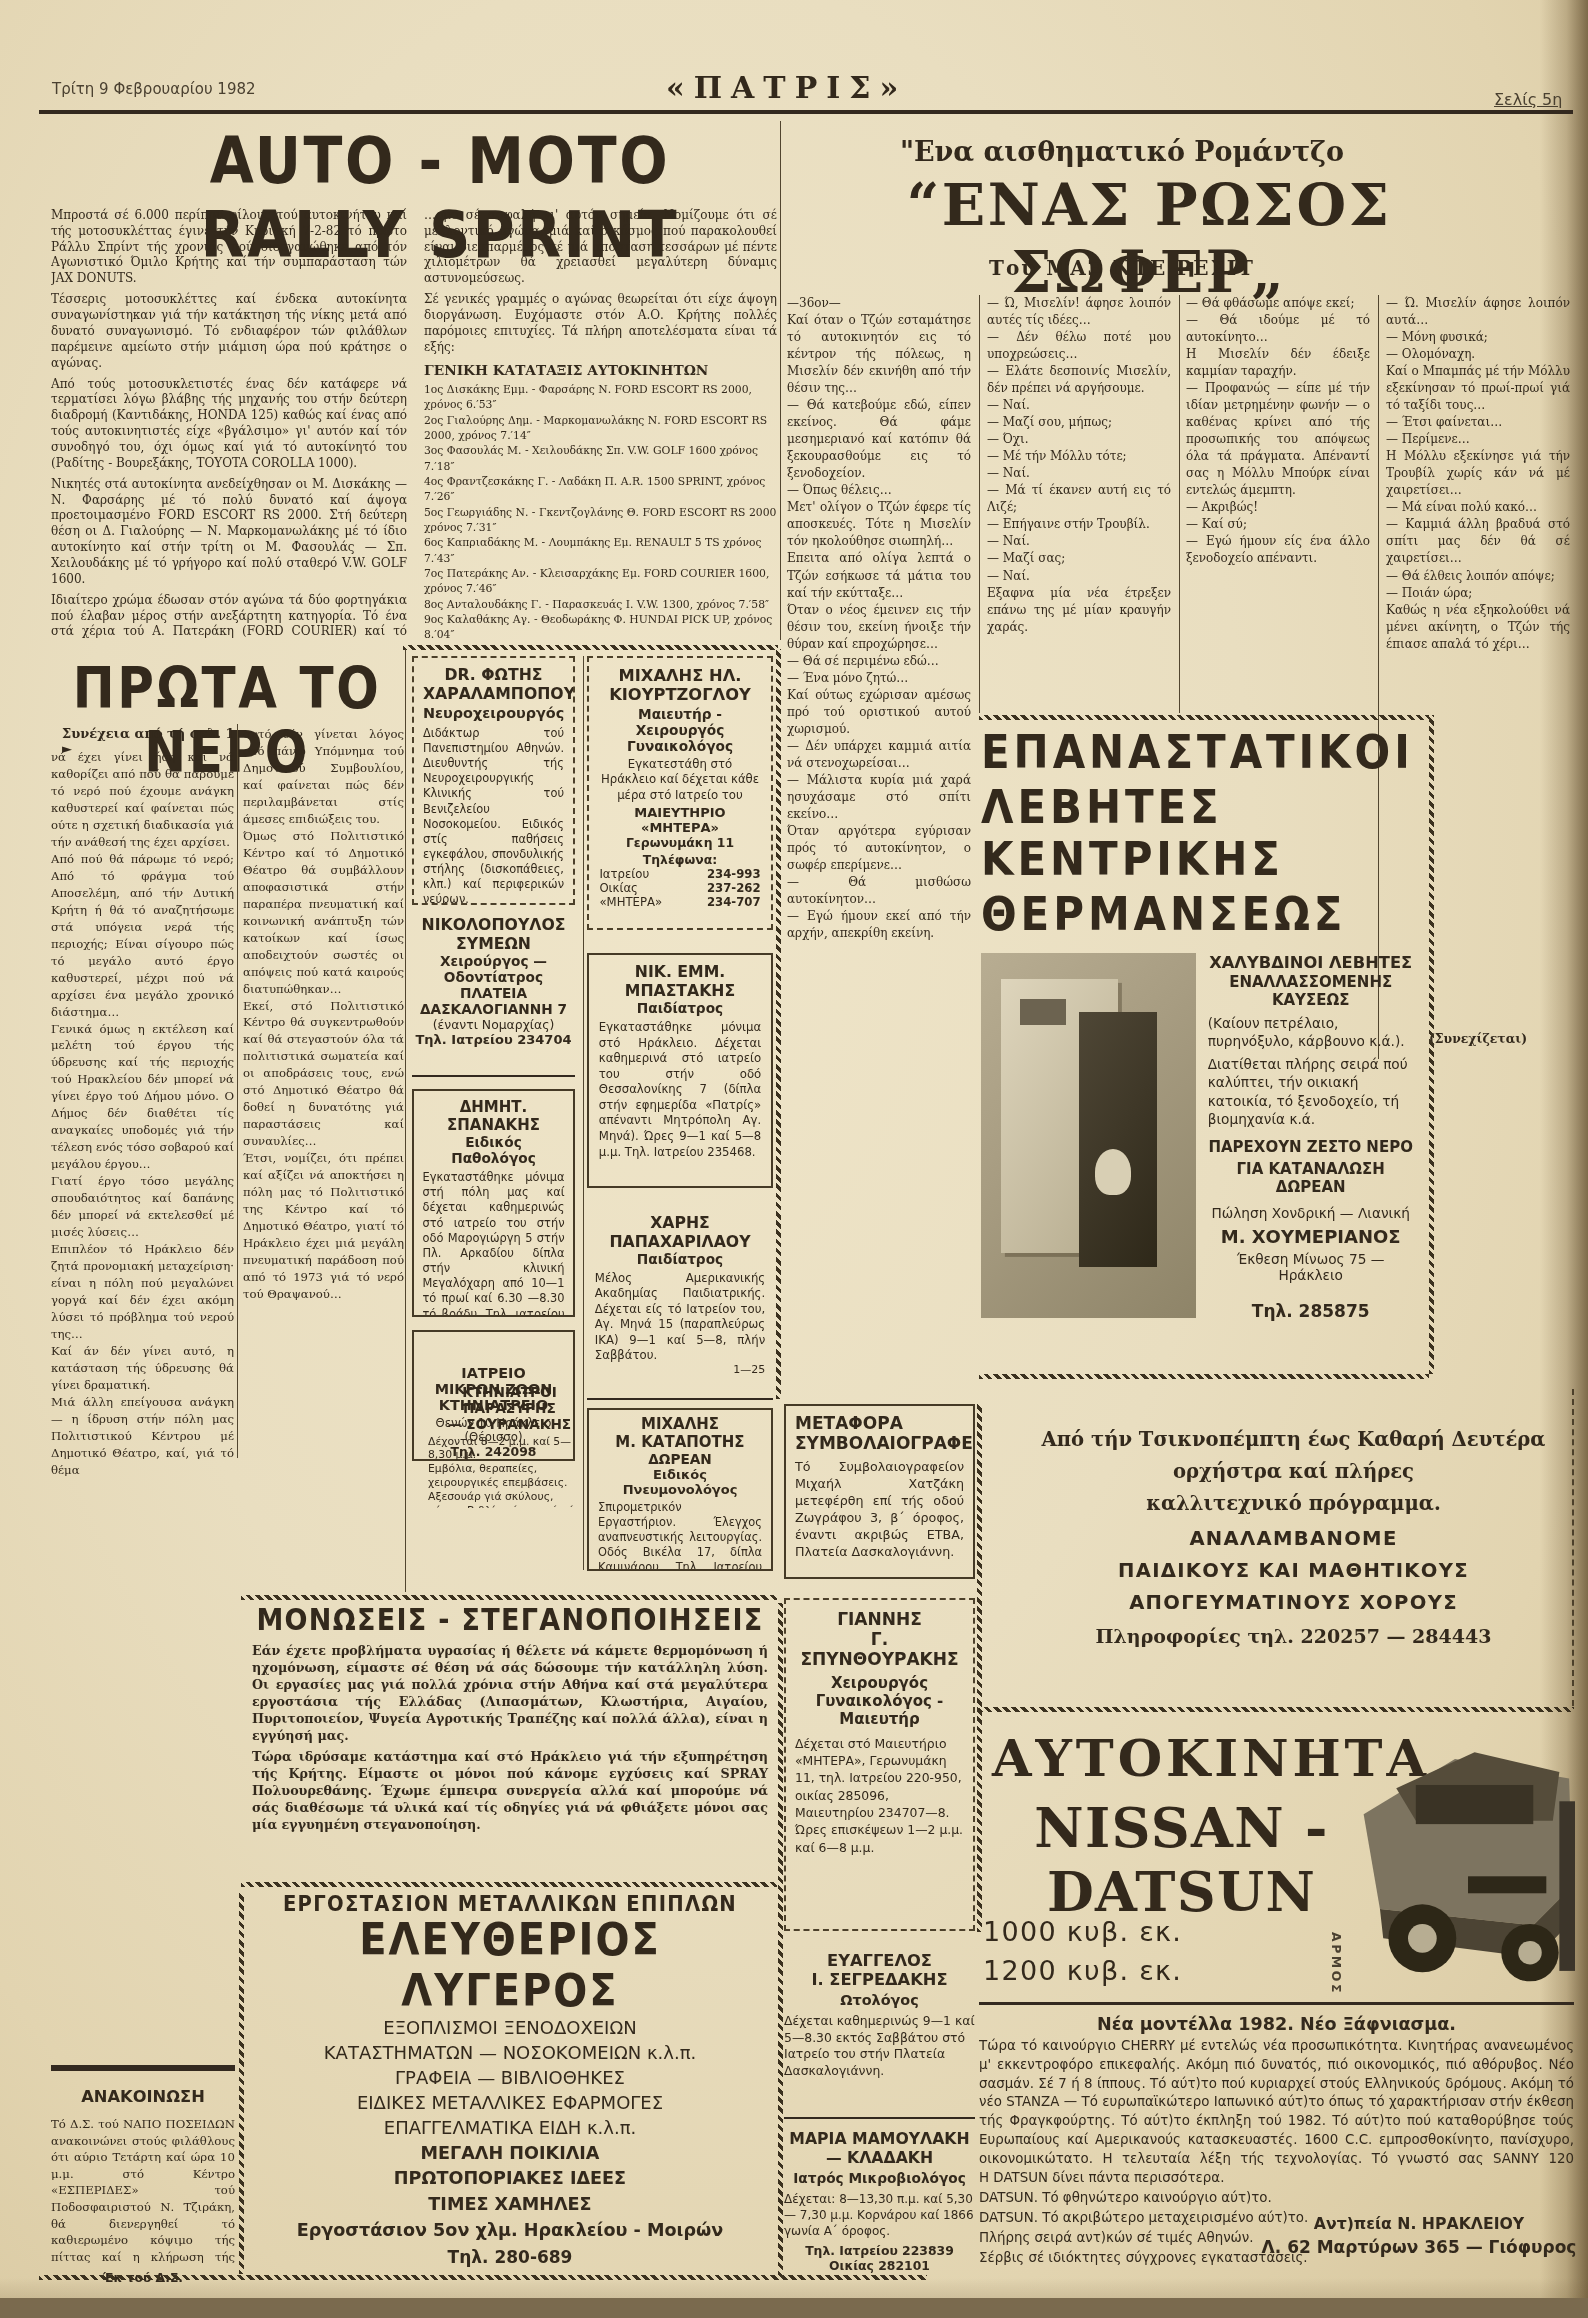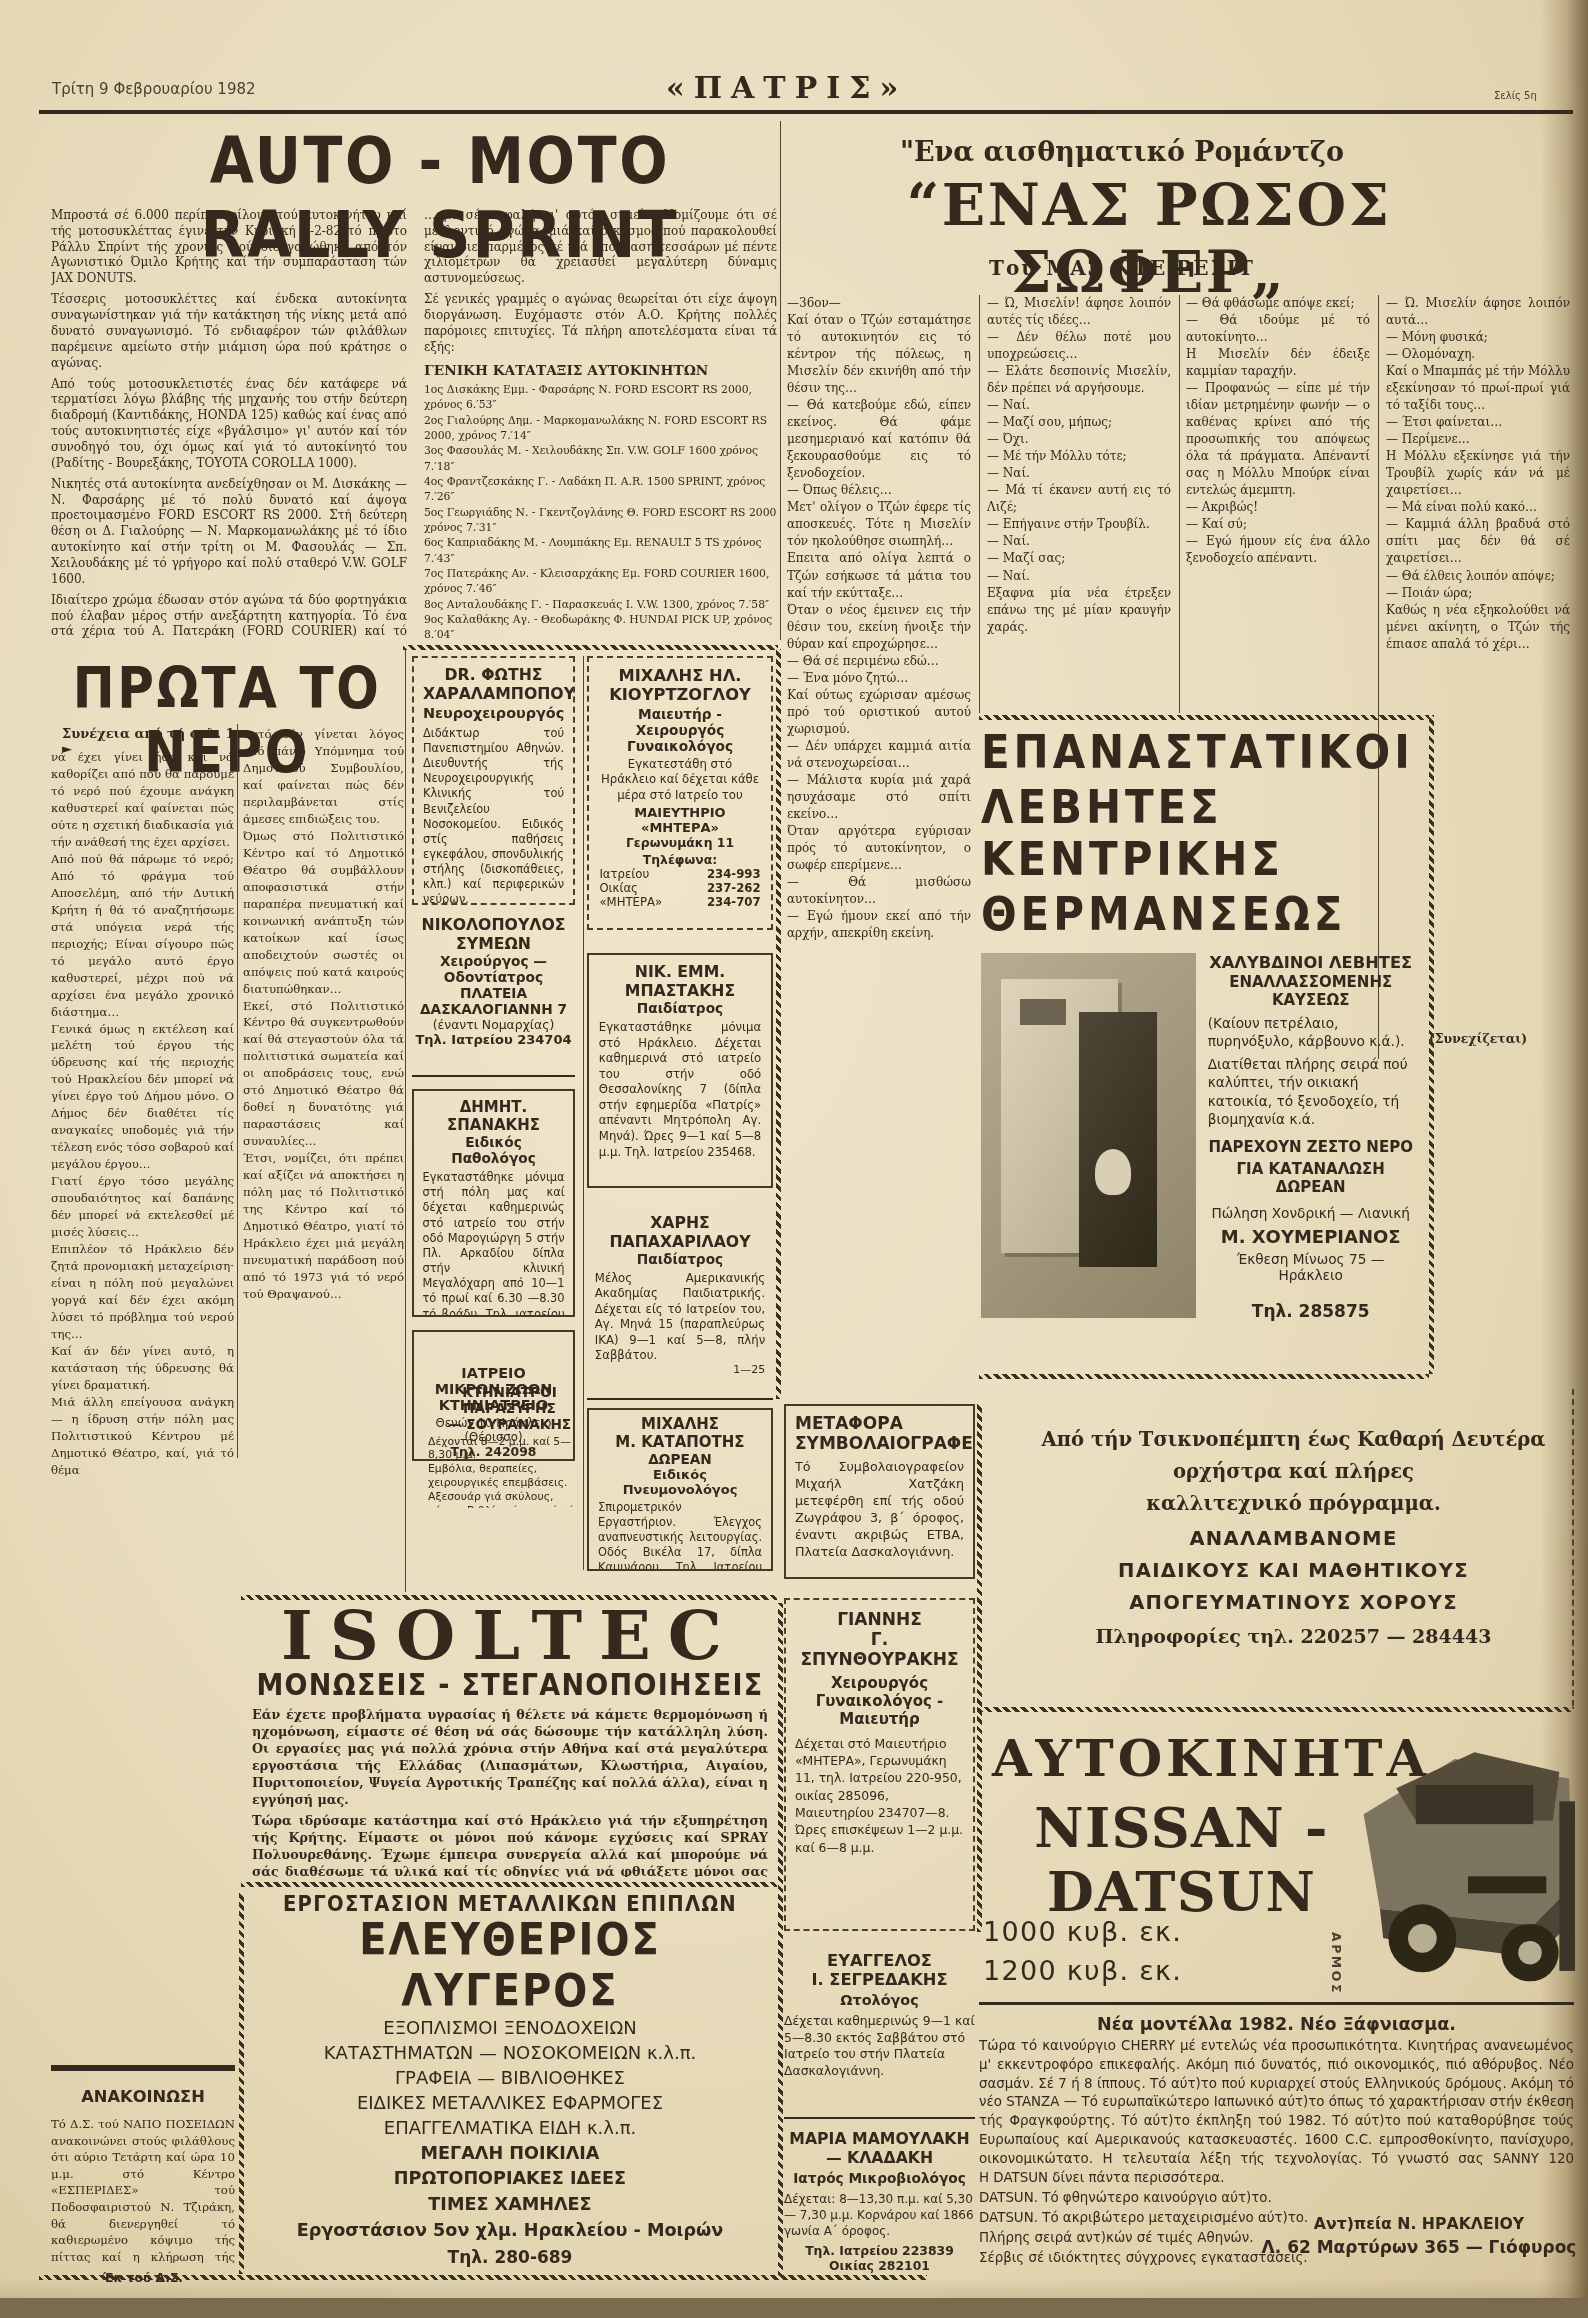--- a/index.html
+++ b/index.html
@@ -29,21 +29,21 @@
 </head>
 <body>
 
 <div class="page">
 
   <div class="abs edge-right" style="left:1540px;top:0;width:48px;height:2319px;"></div>
   <div class="abs edge-bottom" style="left:0;top:2278px;width:1588px;height:41px;"></div>
 
   <div class="abs faded" style="left:52px;top:80px;font-size:15px;">Τρίτη 9 Φεβρουαρίου 1982</div>
   <div class="abs serif b" style="left:666px;top:70px;font-size:30px;letter-spacing:9px;">«ΠΑΤΡΙΣ»</div>
-  <div class="abs faded" style="left:1494px;top:90px;font-size:10px;">Σελίς 5η</div>
+  <div class="abs faded" style="left:1494px;top:90px;font-size:16px;text-decoration:underline;">Σελίς 5η</div>
   <div class="abs rule" style="left:39px;top:110px;width:1534px;height:3.9px;"></div>
 
   <div class="abs b condensed" style="left:104px;top:124px;width:672px;font-size:57px;text-align:center;">AUTO - MOTO  RALLY  SPRINT</div>
 
   <div class="abs" style="left:51px;top:208px;width:726px;height:431px;display:flex;gap:17px;">
     <div class="serif jt lh13 ov" style="width:356px;font-size:12px;height:431px;">
       <div style="margin-bottom:5.2px;">Μπροστά σέ 6.000 περίπου φίλους τού αυτοκινήτου καί τής μοτοσυκλέττας έγινε τήν Κυριακή 7-2-82 τό πρώτο Ράλλυ Σπρίντ τής χρονιάς πού διοργανώθηκε από τόν Αγωνιστικό Όμιλο Κρήτης καί τήν συμπαράσταση τών JAX DONUTS.</div>
       <div style="margin-bottom:5.2px;">Τέσσερις μοτοσυκλέττες καί ένδεκα αυτοκίνητα συναγωνίστηκαν γιά τήν κατάκτηση τής νίκης μετά από δυνατό συναγωνισμό. Τό ενδιαφέρον τών φιλάθλων παρέμεινε αμείωτο στήν μιάμιση ώρα πού κράτησε ο αγώνας.</div>
       <div style="margin-bottom:5.2px;">Από τούς μοτοσυκλετιστές ένας δέν κατάφερε νά τερματίσει λόγω βλάβης τής μηχανής του στήν δεύτερη διαδρομή (Καντιδάκης, HONDA 125) καθώς καί ένας από τούς αυτοκινητιστές είχε «βγάλσιμο» γι' αυτόν καί τόν συνοδηγό του, όχι όμως καί γιά τό αυτοκίνητό του (Ραδίτης - Βουρεξάκης, TOYOTA COROLLA 1000).</div>
       <div style="margin-bottom:5.2px;">Νικητές στά αυτοκίνητα ανεδείχθησαν οι Μ. Δισκάκης — Ν. Φαρσάρης μέ τό πολύ δυνατό καί άψογα προετοιμασμένο FORD ESCORT RS 2000. Στή δεύτερη θέση οι Δ. Γιαλούρης — Ν. Μαρκομανωλάκης μέ τό ίδιο αυτοκίνητο καί στήν τρίτη οι Μ. Φασουλάς — Σπ. Χειλουδάκης μέ τό γρήγορο καί πολύ σταθερό V.W. GOLF 1600.</div>
@@ -242,21 +242,20 @@
     <div class="jt pre" style="font-size:10.8px;line-height:1.28;text-align:left;">Δέχονται 8—2 μ.μ. καί 5—8,30 μ.μ.
 Εμβόλια, θεραπείες, χειρουργικές επεμβάσεις. Αξεσουάρ γιά σκύλους, γάτες. Βιβλία γύρω από τόν σκύλο. Διαθέτομε καθαρόαιμα κουτάβια.</div>
   </div>
 
   <div class="abs vrule" style="left:583px;top:656px;height:914px;"></div>
   <div class="abs vrule" style="left:405px;top:649px;height:943px;"></div>
   <div class="abs wavyv" style="left:776px;top:649px;height:750px;"></div>
 
   <div class="abs wavy" style="left:241px;top:1595px;width:536px;"></div>
   <div class="abs ov" style="left:243px;top:1603px;width:534px;height:274px;">
-    <div class="serif b ctr" style="font-size:68px;letter-spacing:17px;line-height:.95;">ISOLTEC</div>
     <div class="b ctr" style="font-size:27px;letter-spacing:1.3px;margin:1.3px 0 6.5px;transform:scaleY(1.1);">ΜΟΝΩΣΕΙΣ  -  ΣΤΕΓΑΝΟΠΟΙΗΣΕΙΣ</div>
     <div class="serif b jt" style="font-size:12.7px;line-height:1.34;padding:0 9px;">Εάν έχετε προβλήματα υγρασίας ή θέλετε νά κάμετε θερμομόνωση ή ηχομόνωση, είμαστε σέ θέση νά σάς δώσουμε τήν κατάλληλη λύση. Οι εργασίες μας γιά πολλά χρόνια στήν Αθήνα καί στά μεγαλύτερα εργοστάσια τής Ελλάδας (Λιπασμάτων, Κλωστήρια, Αιγαίου, Πυριτοποιείον, Ψυγεία Αγροτικής Τραπέζης καί πολλά άλλα), είναι η εγγύησή μας.</div>
     <div class="serif b jt" style="font-size:12.7px;line-height:1.34;padding:3.9px 9px 0;">Τώρα ιδρύσαμε κατάστημα καί στό Ηράκλειο γιά τήν εξυπηρέτηση τής Κρήτης. Είμαστε οι μόνοι πού κάνομε εγχύσεις καί SPRAY Πολυουρεθάνης. Έχωμε έμπειρα συνεργεία αλλά καί μπορούμε νά σάς διαθέσωμε τά υλικά καί τίς οδηγίες γιά νά φθιάξετε μόνοι σας μία εγγυημένη στεγανοποίηση.</div>
 
   </div>
   <div class="abs wavy" style="left:241px;top:1882px;width:536px;"></div>
 
   <div class="abs ov ctr" style="left:243px;top:1892px;width:534px;height:378px;">
     <div class="b" style="font-size:19.6px;letter-spacing:1.3px;transform:scaleY(1.1);">ΕΡΓΟΣΤΑΣΙΟΝ ΜΕΤΑΛΛΙΚΩΝ ΕΠΙΠΛΩΝ</div>
     <div class="b" style="font-size:40px;letter-spacing:2px;transform:scaleY(1.1);margin:3.9px 0 6.5px;">ΕΛΕΥΘΕΡΙΟΣ  ΛΥΓΕΡΟΣ</div>

